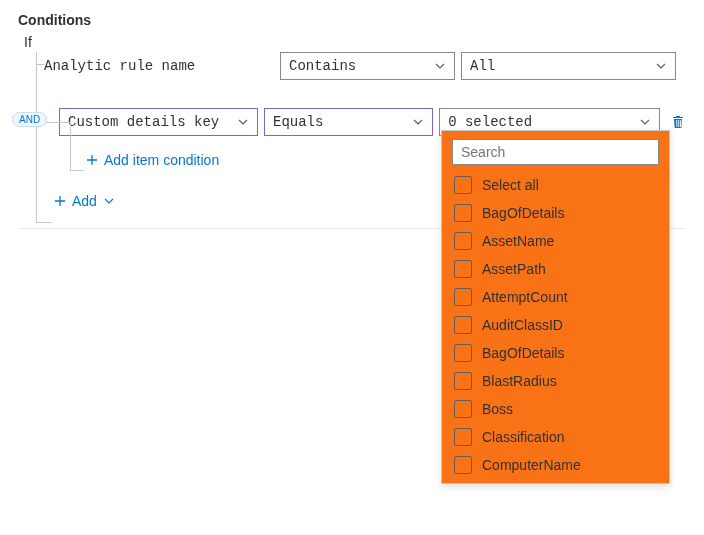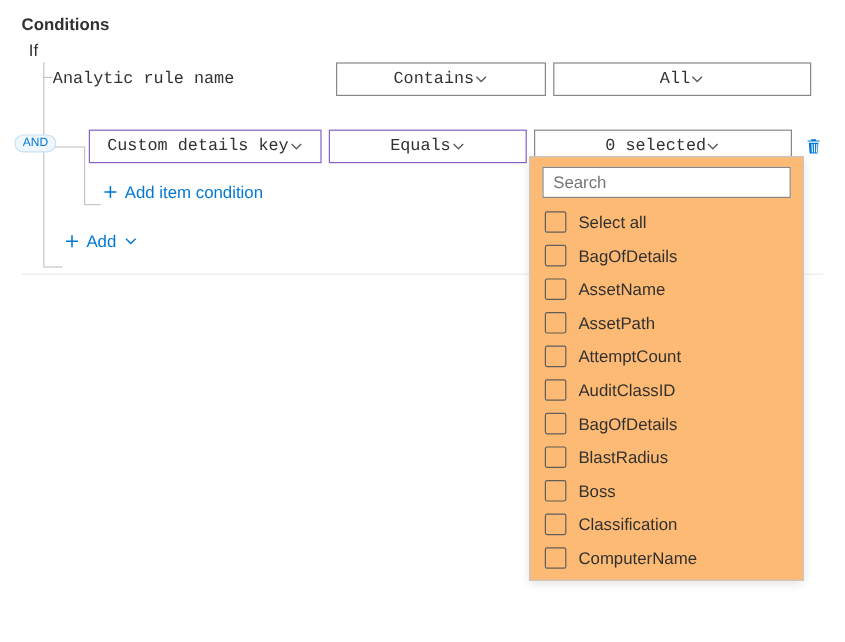--- a/index.html
+++ b/index.html
@@ -29,21 +29,21 @@
     margin-left: 12px;
   }
   .row {
     display: flex;
     align-items: center;
     gap: 6px;
     margin-bottom: 6px;
     font-family: Liberation Mono, monospace;
   }
   .row1 { margin-left: 14px; }
-  .row2 { margin-left: 44px; margin-top: 28px; }
+  .row2 { margin-left: 29px; margin-top: 28px; }
   .connector-vert {
     position: absolute;
     border-left: 1px solid #c8c6c4;
   }
   .connector-hor {
     position: absolute;
     border-top: 1px solid #c8c6c4;
   }
   .and-badge {
     position: absolute;
@@ -58,21 +58,21 @@
   }
   .label-text {
     font-size: 14px;
     color: #323130;
     min-width: 230px;
     padding: 4px 0;
   }
   .select {
     display: flex;
     align-items: center;
-    justify-content: center;
+    justify-content: space-between;
     height: 28px;
     border: 1px solid #8a8886;
     padding: 0 8px;
     background: #fff;
     cursor: pointer;
     font-size: 14px;
   }
   .select.purple { border-color: #8661c5; }
   .select .chev { color: #605e5c; }
   .sel-contains { width: 175px; }
@@ -105,21 +105,21 @@
     border: none;
     border-top: 1px solid #edebe9;
     margin: 18px 0 0 0;
   }
   
   .dropdown-panel {
     position: absolute;
     left: 441px;
     top: 130px;
     width: 229px;
-    background: #fdba74;
+    background: #f97316;
     border: 1px solid #c8c6c4;
     box-shadow: 0 3px 8px rgba(0,0,0,0.12);
     padding: 8px 0 4px 0;
     z-index: 10;
   }
   .dd-search {
     margin: 0 10px 6px 10px;
   }
   .dd-search input {
     width: 100%;

